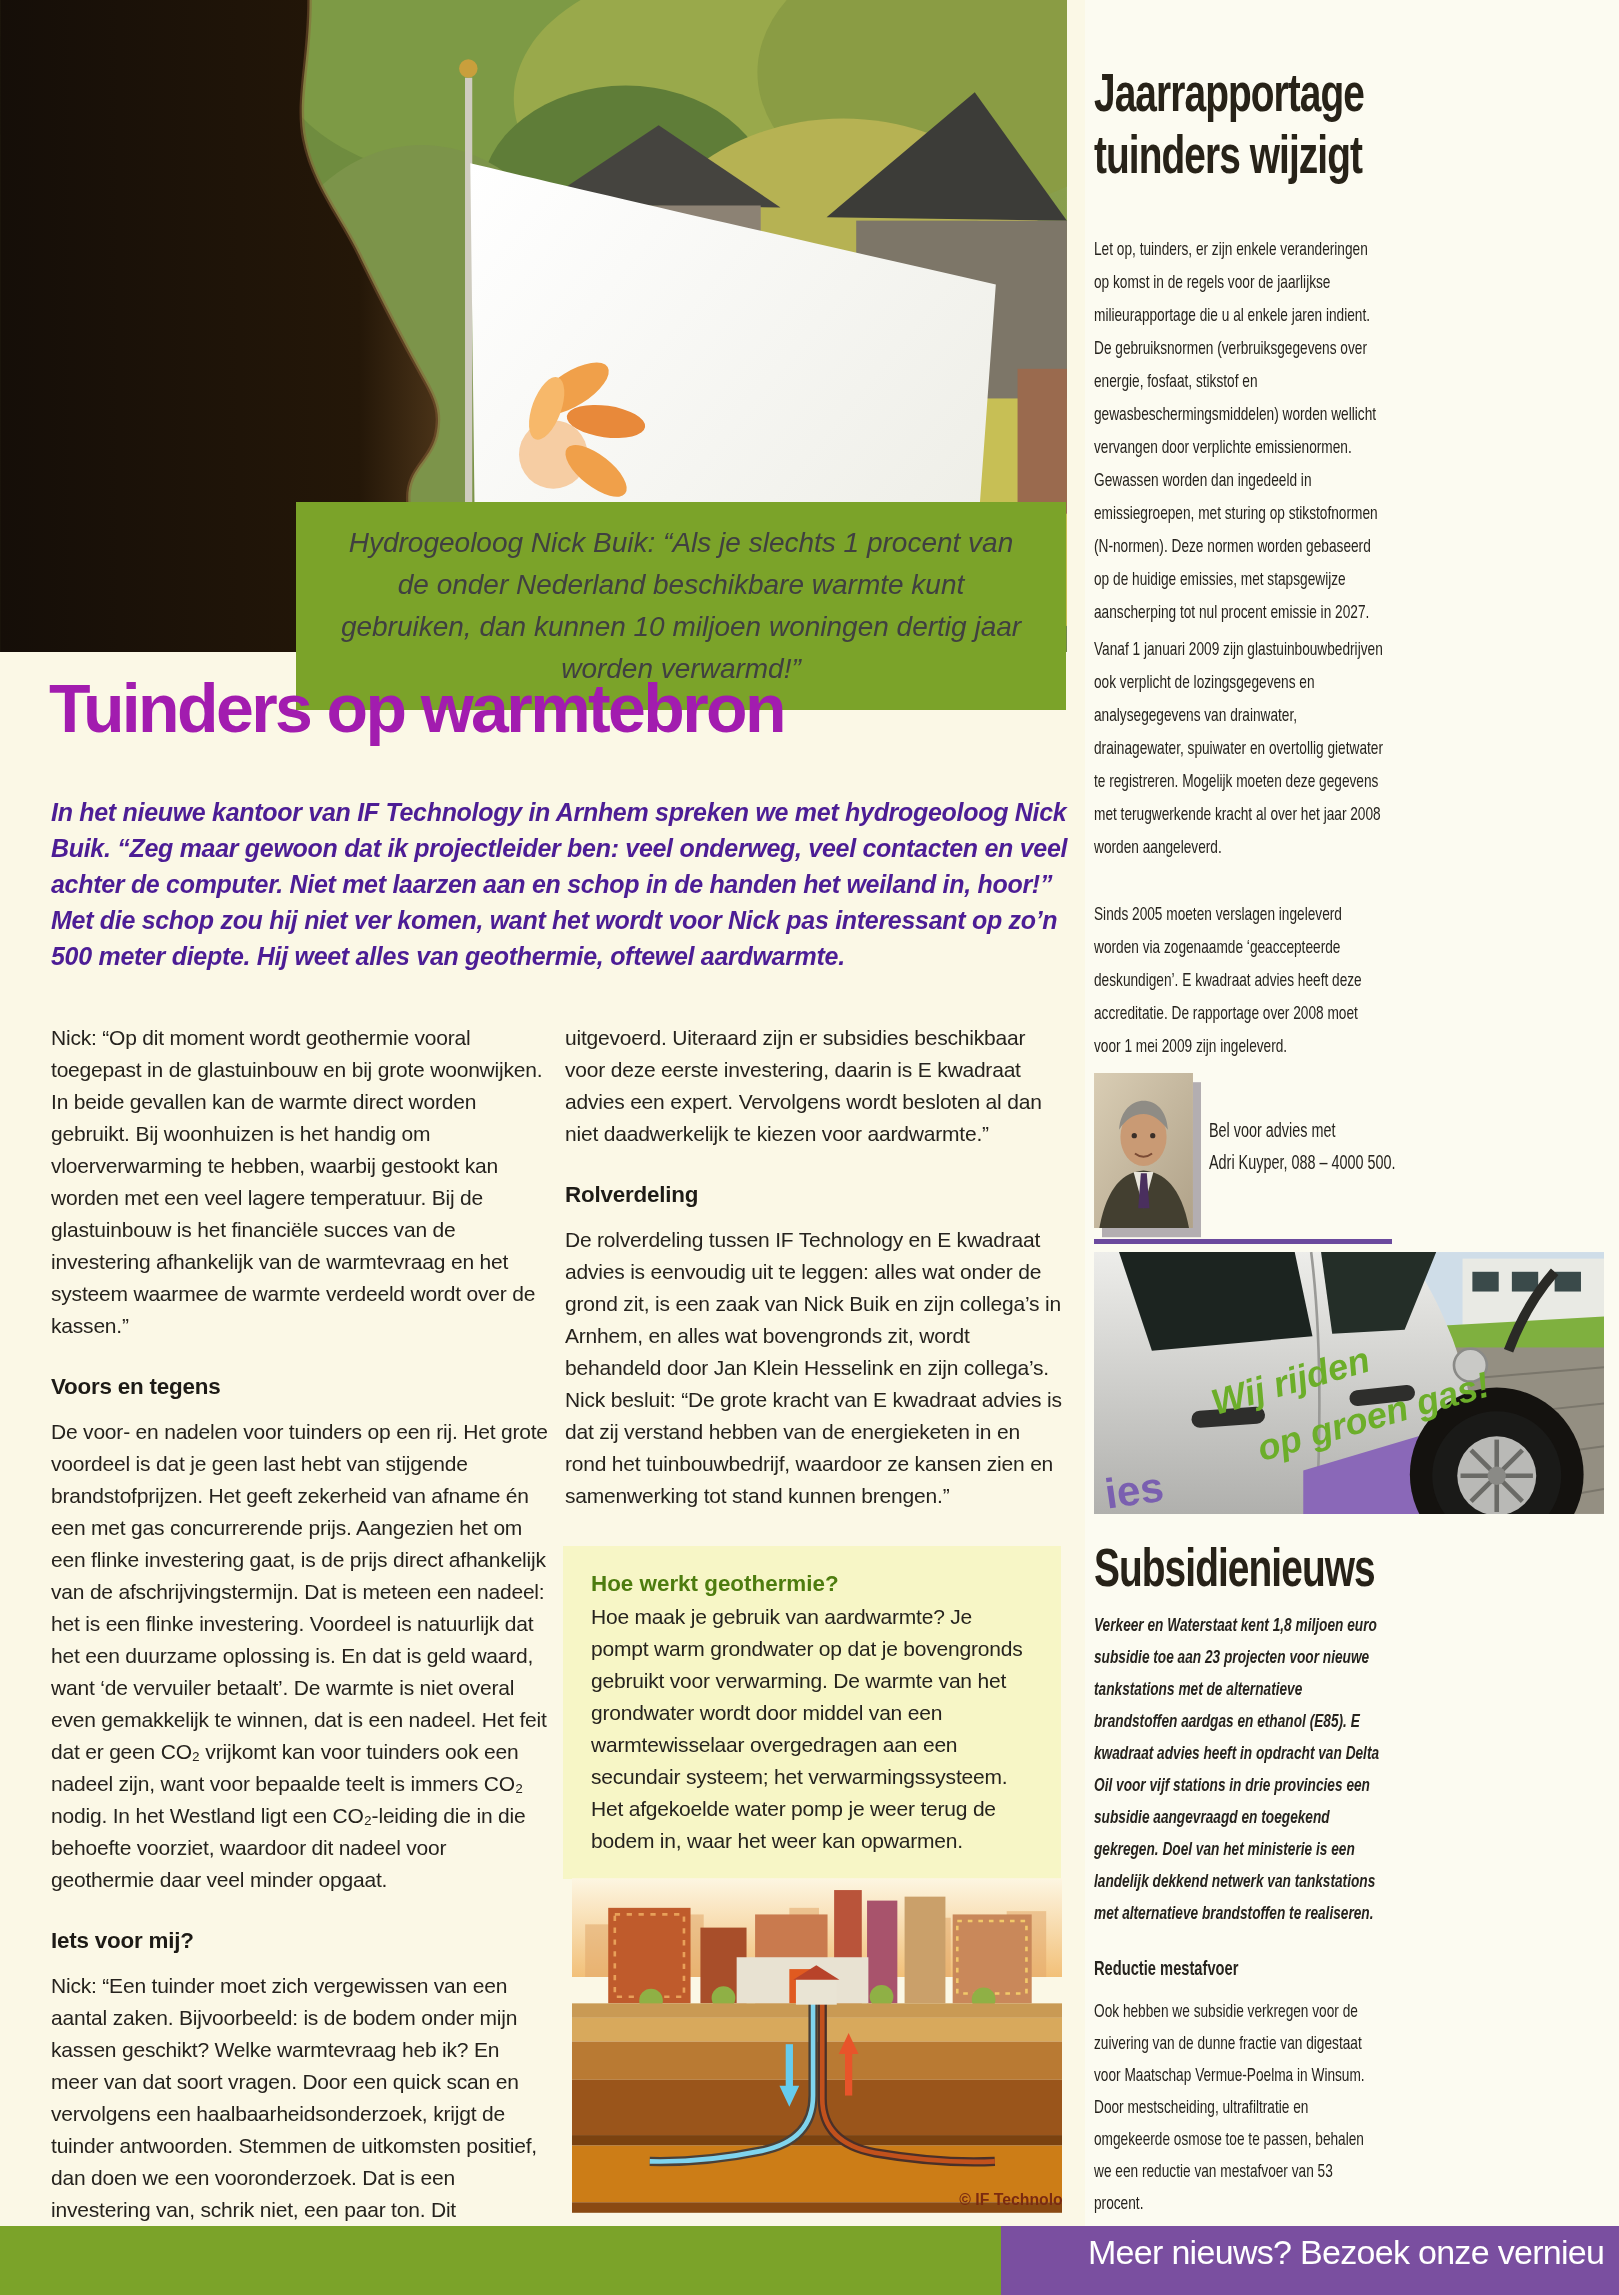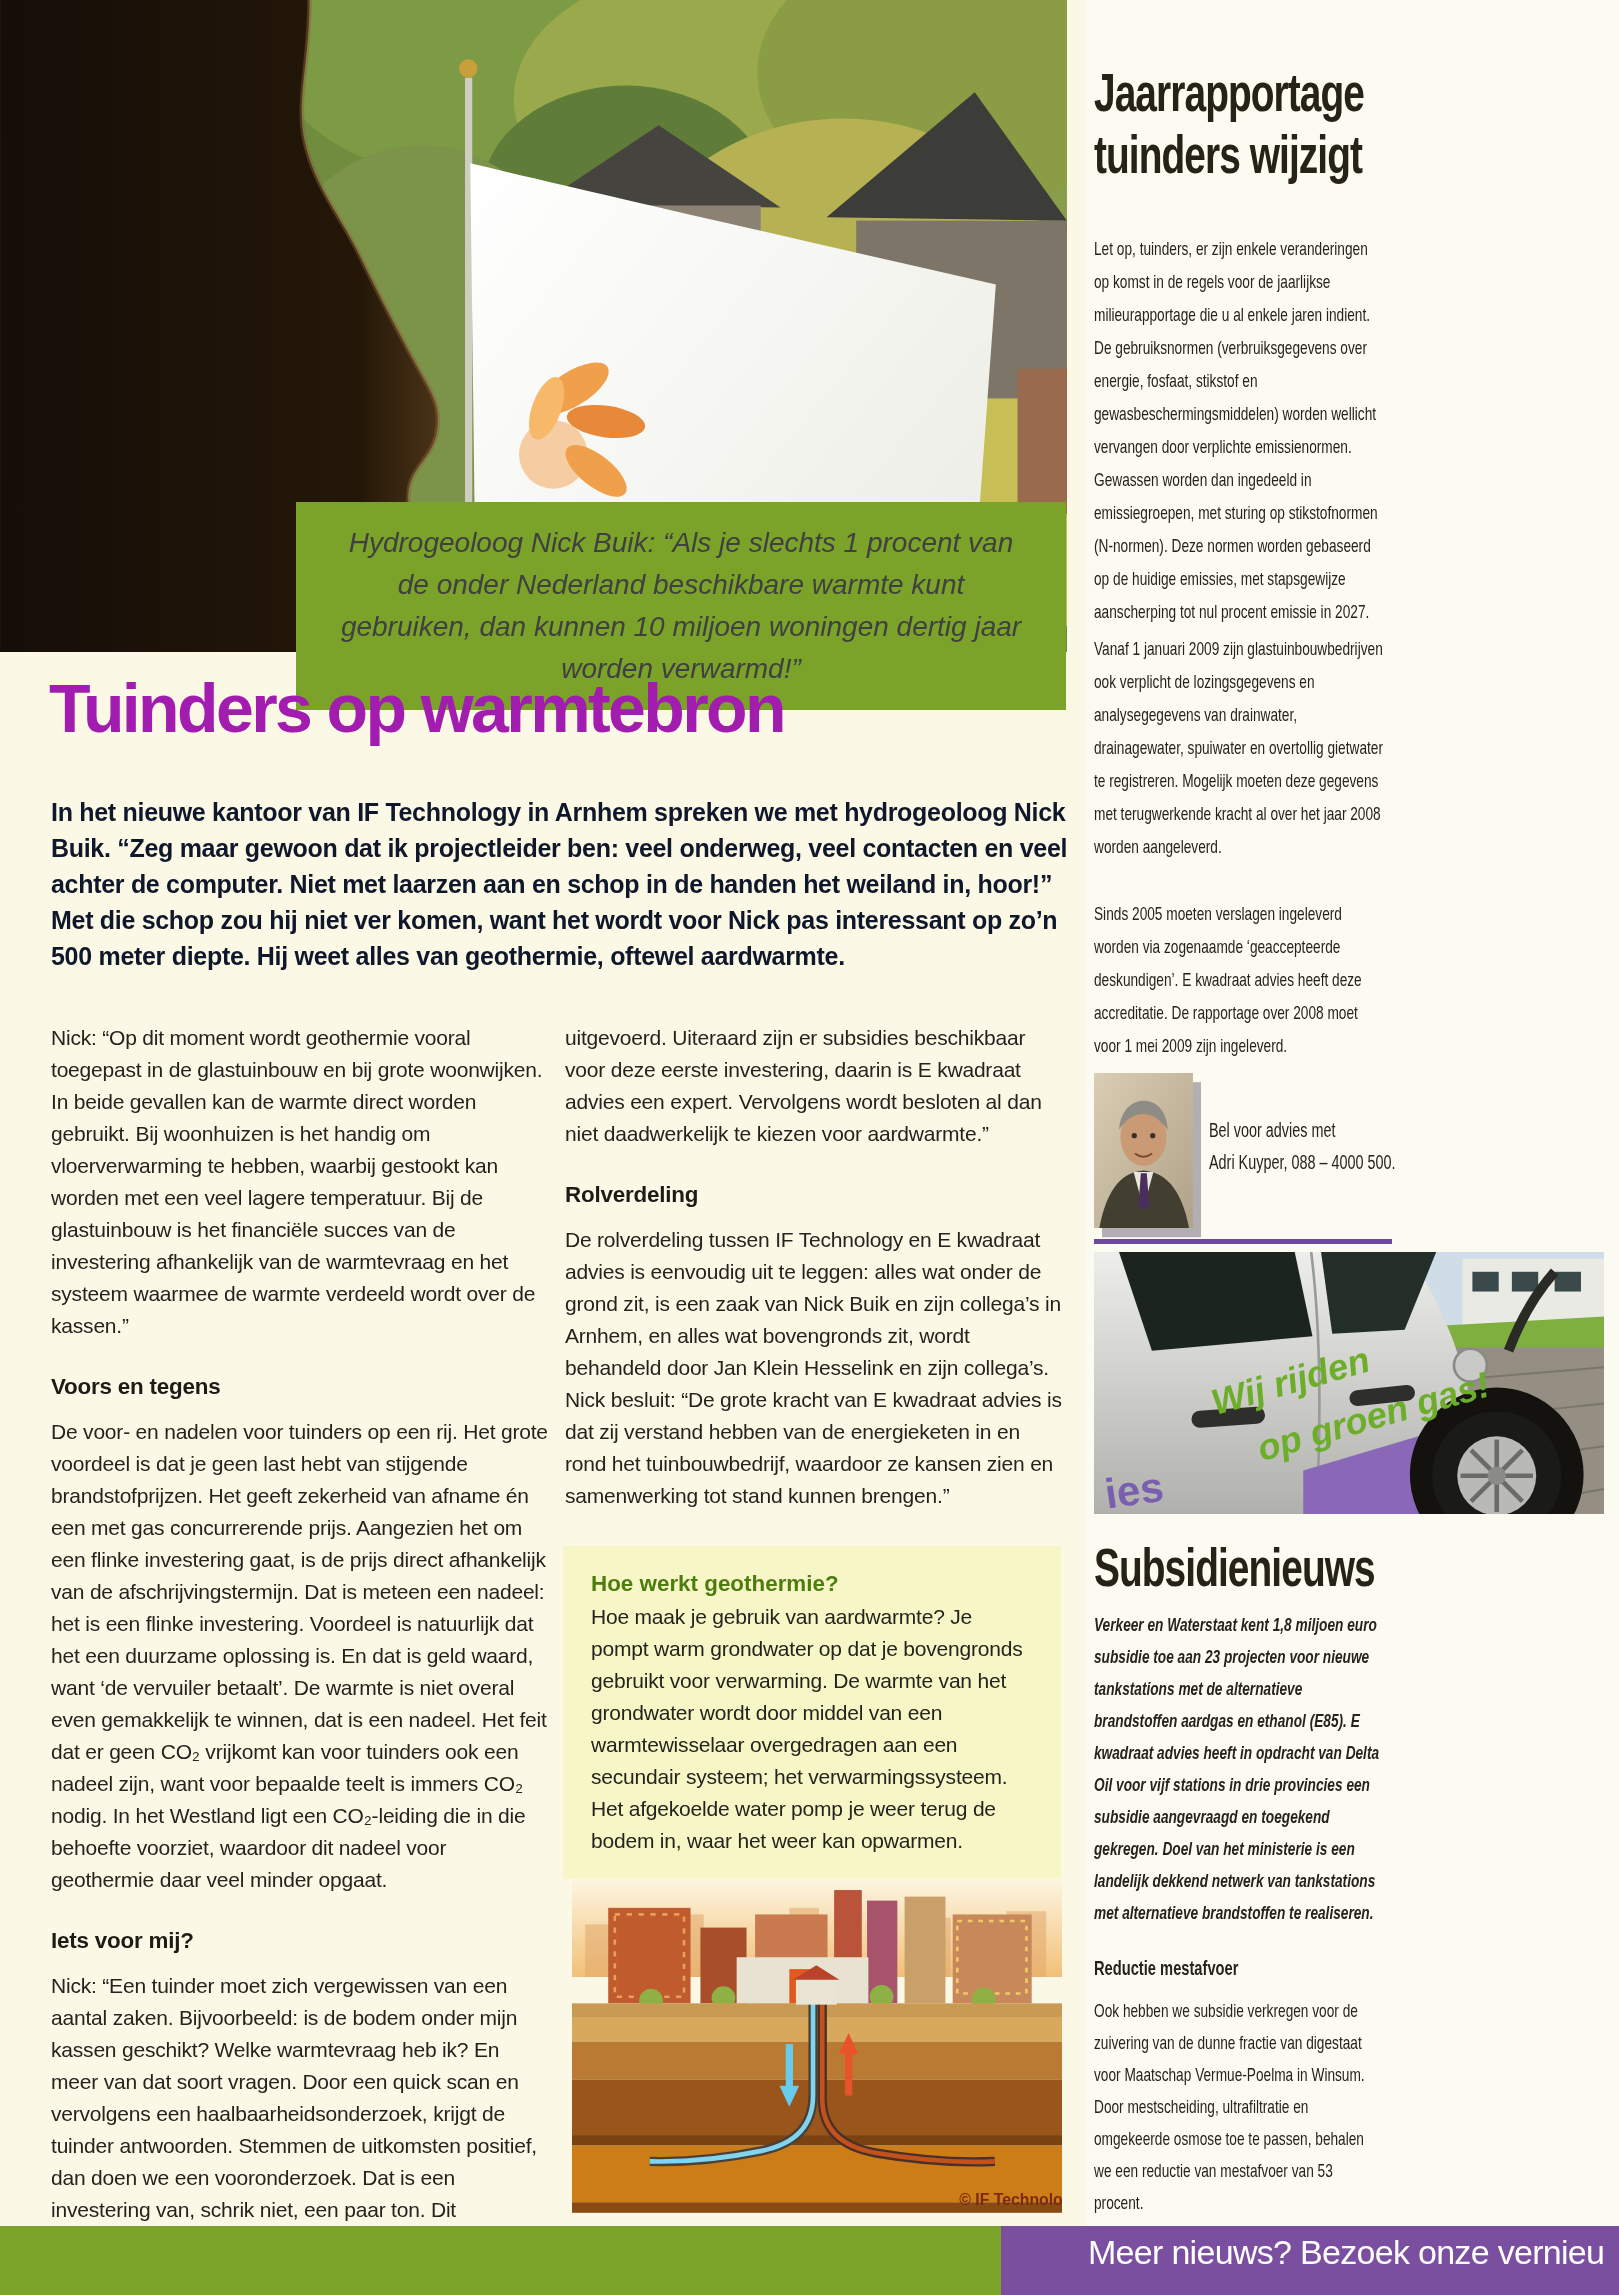--- a/index.html
+++ b/index.html
@@ -8,21 +8,21 @@
   .abs{position:absolute;}
   .rightzone{left:1085px;top:0;width:535px;height:2226px;background:#fcfbf1;}
   
   .hero{left:0;top:0;width:1067px;height:652px;}
   .caption{left:296px;top:502px;width:770px;background:#7ba329;color:#404040;
            font-style:italic;font-size:28px;line-height:42px;text-align:center;
            padding:20px 37px;box-sizing:border-box;}
   .title{left:49px;top:669px;width:1027px;font-size:68px;font-weight:bold;
          letter-spacing:-2.6px;color:#a21caf;}
   .intro{left:51px;top:794px;width:1017px;font-size:25px;line-height:36px;
-         font-weight:bold;letter-spacing:-0.3px;color:#0f172a;}
+         font-weight:bold;font-style:italic;letter-spacing:-0.3px;color:#4c1d95;}
   .bodycol{width:497px;font-size:21px;line-height:32px;letter-spacing:-0.2px;}
   .bodycol p{margin:16px 0 0 0;}
   .bodycol h3{font-size:22.4px;line-height:26px;margin:32px 0 8px 0;color:#1d1b16;}
   .col1{left:51px;top:1006px;}
   .col2{left:565px;top:1006px;}
   .geobox{left:563px;top:1546px;width:498px;background:#f7f6c6;box-sizing:border-box;
           padding:25px 26px 22.4px 28px;}
   .geobox h3{font-size:22.4px;margin:0 0 4px 0;color:#4d7c0f;}
   .geobox .gb{font-size:21px;line-height:32px;letter-spacing:-0.2px;}
   .illu{left:572px;top:1878px;width:490px;height:335px;}

